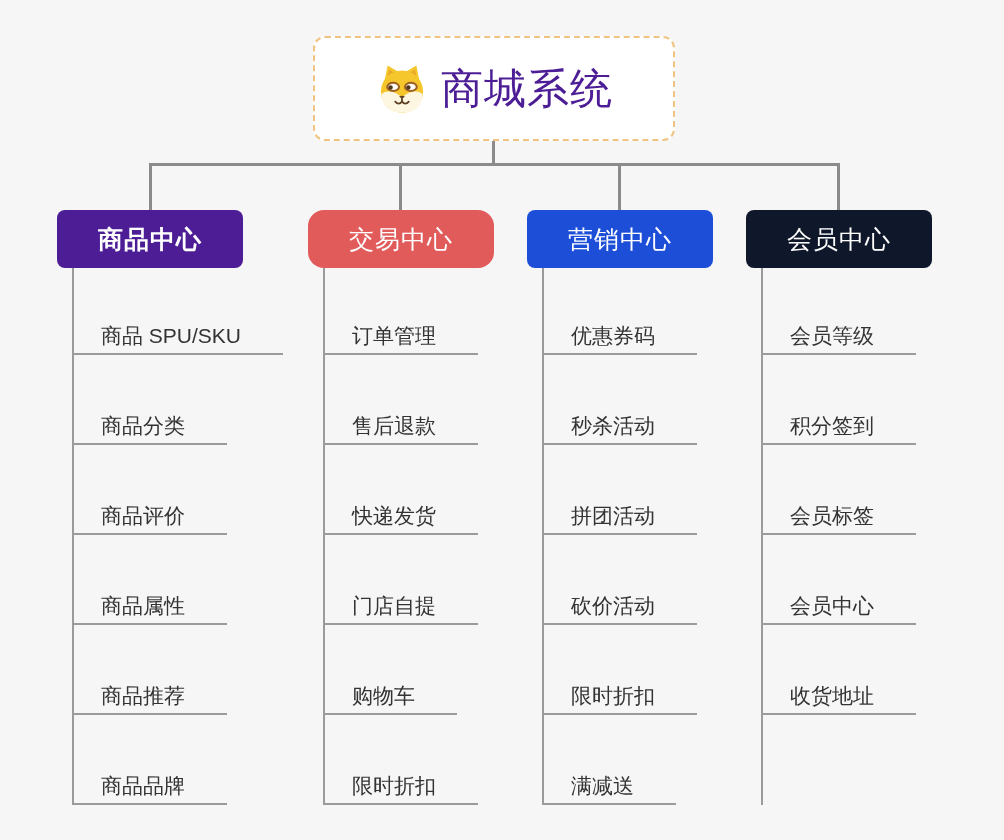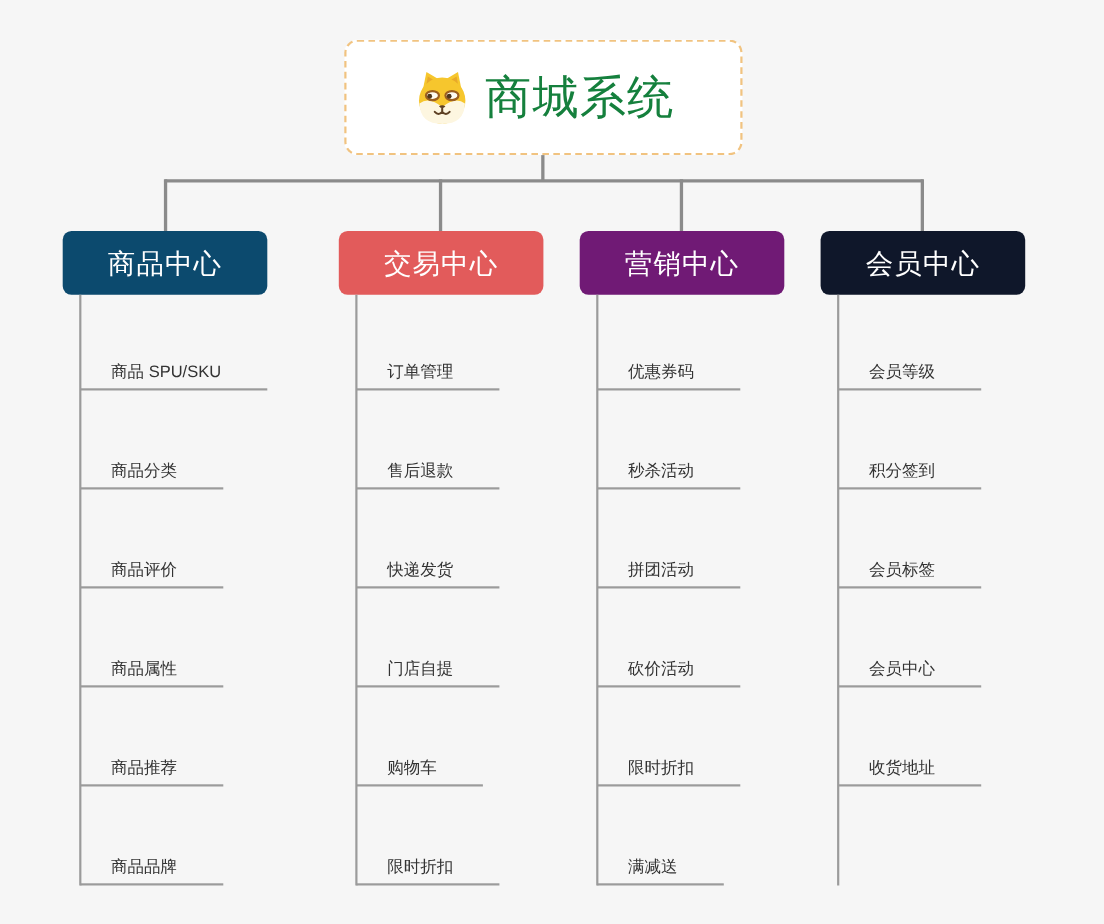--- a/index.html
+++ b/index.html
@@ -49,21 +49,21 @@
     position:absolute;left:-1px;top:58px;width:2px;height:537px;
     background:#9b9b9b;
   }
   .items{position:absolute;left:0;top:58px;}
   .item{height:90px;display:flex;align-items:flex-end;}
   .item:first-child{height:87px;}
   .item-label{
     display:inline-block;white-space:nowrap;
     border-bottom:2px solid #9b9b9b;
     padding:0 42px 7px 28px;
-    font-size:15px;line-height:1;color:#333333;
+    font-size:21px;line-height:1;color:#333333;
   }
 </style>
 </head>
 <body style="background: rgb(246, 246, 246);">
 
 <div class="canvas">
 
   <div class="connector c-stem" style="background: rgb(139, 139, 139);"></div>
   <div class="connector c-hbar" style="background: rgb(139, 139, 139);"></div>
   <div class="connector c-drop-1" style="background: rgb(139, 139, 139);"></div>
@@ -85,26 +85,26 @@
 
       <ellipse cx="21.5" cy="29.5" rx="7" ry="4.8" fill="#fffdf5" stroke="#9c6020" stroke-width="2.4"></ellipse>
       <ellipse cx="42.5" cy="29.5" rx="7" ry="4.8" fill="#fffdf5" stroke="#9c6020" stroke-width="2.4"></ellipse>
       <circle cx="18.5" cy="30.2" r="2.6" fill="#50371c"></circle>
       <circle cx="39.5" cy="30.2" r="2.6" fill="#50371c"></circle>
 
       <path d="M28.5 41 Q32 38.8 35.5 41 Q32 45 28.5 41 Z" fill="#5d4024"></path>
 
       <path d="M32 43.5 L32 46.5 M24 47 Q28 51.5 32 47 Q36 51.5 40 47" fill="none" stroke="#5d4024" stroke-width="2.2" stroke-linecap="round"></path>
     </svg>
-    <span class="root-title" style="color: #15803d;">商城系统</span>
+    <span class="root-title" style="color: #4c1d95;">商城系统</span>
   </div>
 
   <div>
   <div class="branch branch-1">
-    <div class="branch-box" style="background: #0c4a6e;">商品中心</div>
+    <div class="branch-box" style="background: #4c1d95; font-weight: bold;">商品中心</div>
     <div class="trunk" style="background: rgb(155, 155, 155);"></div>
     <div class="items">
           <div class="item">
             <span class="item-label">商品 SPU/SKU</span>
           </div>
           <div class="item">
             <span class="item-label">商品分类</span>
           </div>
           <div class="item">
             <span class="item-label">商品评价</span>
@@ -115,21 +115,21 @@
           <div class="item">
             <span class="item-label">商品推荐</span>
           </div>
           <div class="item">
             <span class="item-label">商品品牌</span>
           </div>
         </div>
   </div>
 
   <div class="branch branch-2">
-    <div class="branch-box" style="background: rgb(226, 91, 91);">交易中心</div>
+    <div class="branch-box" style="background: rgb(226, 91, 91); border-radius: 16px;">交易中心</div>
     <div class="trunk" style="background: rgb(155, 155, 155);"></div>
     <div class="items">
           <div class="item">
             <span class="item-label">订单管理</span>
           </div>
           <div class="item">
             <span class="item-label">售后退款</span>
           </div>
           <div class="item">
             <span class="item-label">快递发货</span>
@@ -140,21 +140,21 @@
           <div class="item">
             <span class="item-label">购物车</span>
           </div>
           <div class="item">
             <span class="item-label">限时折扣</span>
           </div>
         </div>
   </div>
 
   <div class="branch branch-3">
-    <div class="branch-box" style="background: #701a75;">营销中心</div>
+    <div class="branch-box" style="background: #1d4ed8;">营销中心</div>
     <div class="trunk" style="background: rgb(155, 155, 155);"></div>
     <div class="items">
           <div class="item">
             <span class="item-label">优惠券码</span>
           </div>
           <div class="item">
             <span class="item-label">秒杀活动</span>
           </div>
           <div class="item">
             <span class="item-label">拼团活动</span>

